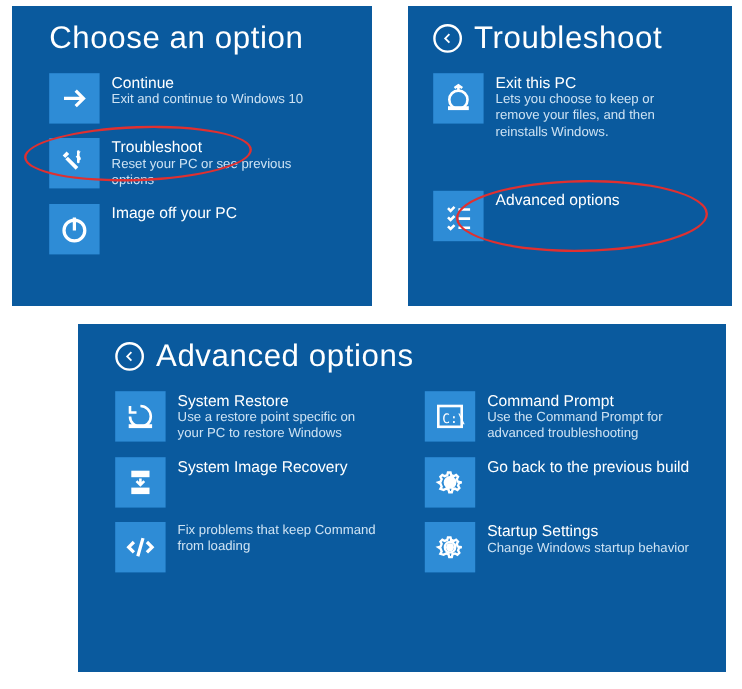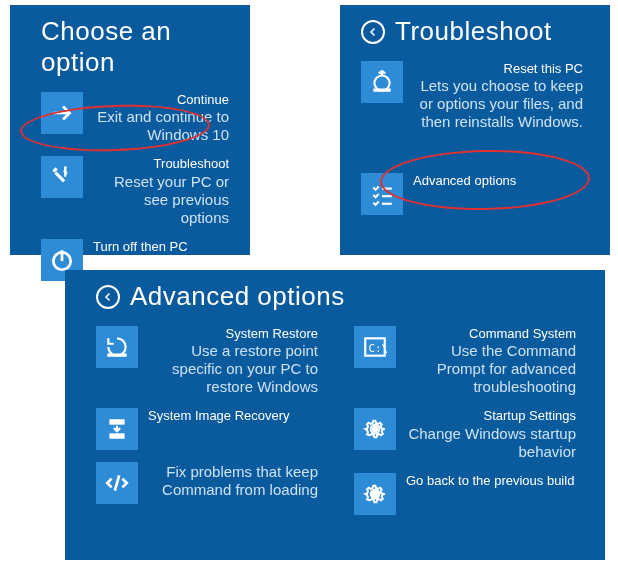--- a/index.html
+++ b/index.html
@@ -10,44 +10,44 @@
     height: 574px;
     position: relative;
     overflow: hidden;
   }
   .panel {
     background: #0a5a9e;
     color: #fff;
     position: absolute;
     border: 1px solid #0a5a9e;
   }
-  .panel-choose { left: 10px; top: 5px; width: 240px; height: 250px; padding: 10px 20px 10px 30px; }
+  .panel-choose { left: 10px; top: 5px; width: 300px; height: 250px; padding: 10px 20px 10px 30px; }
   .panel-trouble { left: 340px; top: 5px; width: 270px; height: 250px; padding: 10px 10px 10px 20px; }
   .panel-advanced { left: 65px; top: 270px; width: 540px; height: 290px; padding: 10px 20px 10px 30px; }
 
   .hdr { display: flex; align-items: center; gap: 10px; margin-bottom: 14px; }
   .back-btn {
     width: 24px; height: 24px; border: 2px solid #fff; border-radius: 50%;
     display: flex; align-items: center; justify-content: center;
     font-size: 14px; line-height: 1; flex-shrink: 0;
   }
   .title { font-size: 26px; font-weight: 300; letter-spacing: 0.5px; }
 
   .tile {
     display: flex; align-items: flex-start; gap: 10px;
     margin-bottom: 12px; cursor: pointer;
   }
   .tile-icon {
     width: 42px; height: 42px; background: #2e8cd6;
     flex-shrink: 0; display: flex; align-items: center; justify-content: center;
   }
   .tile-icon svg { width: 26px; height: 26px; }
-  .tile-text { padding-top: 1px; text-align: right; }
+  .tile-text { padding-top: 1px; }
   .tile-title { font-size: 13px; font-weight: 400; margin-bottom: 1px; line-height: 1.1; }
-  .tile-sub { font-size: 15px; color: #cde2f3; line-height: 1.2; max-width: 170px; }
+  .tile-sub { font-size: 11px; color: #cde2f3; line-height: 1.2; max-width: 170px; }
 
   .grid2 { display: grid; grid-template-columns: 1fr 1fr; column-gap: 20px; gap: 28px; }
 
   .circle-red {
     position: absolute; border: 2px solid #e03030; border-radius: 50%;
     pointer-events: none;
   }
   .circle1 { left: 20px; top: 105px; width: 190px; height: 46px; transform: rotate(-2deg); }
   .circle2 { left: 380px; top: 150px; width: 210px; height: 60px; transform: rotate(-1deg); }
 </style>
@@ -85,21 +85,21 @@
   </div>
 
   <div class="tile">
     <div class="tile-icon">
       <svg viewBox="0 0 24 24" fill="none" stroke="#fff" stroke-width="2.5">
           <circle cx="12" cy="13" r="8"></circle>
           <line x1="12" y1="3" x2="12" y2="13"></line>
         </svg>
     </div>
     <div class="tile-text">
-      <div class="tile-title">Turn off then PC</div>
+      <div class="tile-title">Image off your PC</div>
     </div>
   </div>
 </div>
 
 <div class="panel panel-trouble">
   <div class="hdr">
     <div class="back-btn">
       <svg viewBox="0 0 24 24" width="12" height="12" fill="none" stroke="#fff" stroke-width="3">
           <path d="M15 5l-7 7 7 7"></path>
         </svg>
@@ -109,22 +109,22 @@
 
   <div class="tile">
     <div class="tile-icon">
       <svg viewBox="0 0 24 24" fill="none" stroke="#fff" stroke-width="2">
           <path d="M5 13a7 7 0 1014 0 7 7 0 00-14 0z"></path>
           <path d="M12 6V2M9 4l3-2 3 2" fill="#fff"></path>
           <rect x="4" y="18" width="16" height="3" fill="#fff" stroke="none"></rect>
         </svg>
     </div>
     <div class="tile-text">
-      <div class="tile-title">Reset this PC</div>
-      <div class="tile-sub">Lets you choose to keep or options your files, and then reinstalls Windows.</div>
+      <div class="tile-title">Exit this PC</div>
+      <div class="tile-sub">Lets you choose to keep or remove your files, and then reinstalls Windows.</div>
     </div>
   </div>
 
   <div style="height:30px"></div>
 
   <div class="tile">
     <div class="tile-icon">
       <svg viewBox="0 0 24 24" fill="none" stroke="#fff" stroke-width="2">
           <path d="M4 6l2 2 3-3M4 13l2 2 3-3M4 20l2 2 3-3"></path>
           <line x1="12" y1="7" x2="21" y2="7"></line>
@@ -191,47 +191,47 @@
 
     <div>
       <div class="tile">
         <div class="tile-icon">
           <svg viewBox="0 0 24 24" fill="none" stroke="#fff" stroke-width="2">
               <rect x="3" y="4" width="18" height="16"></rect>
               <text x="6" y="17" font-size="10" fill="#fff" stroke="none" font-family="monospace">C:\</text>
             </svg>
         </div>
         <div class="tile-text">
-          <div class="tile-title">Command System</div>
+          <div class="tile-title">Command Prompt</div>
           <div class="tile-sub">Use the Command Prompt for advanced troubleshooting</div>
+        </div>
+      </div>
+
+      <div class="tile">
+        <div class="tile-icon">
+          <svg viewBox="0 0 24 24" fill="none" stroke="#fff" stroke-width="1.8">
+              <path d="M12 8a4 4 0 100 8 4 4 0 000-8zm9 4l-2 .5-.8 2 1 1.8-1.5 1.5-1.8-1-2 .8-.5 2h-2l-.5-2-2-.8-1.8 1L4.6 17l1-1.8-.8-2L3 12l1.8-.5.8-2-1-1.8L6.1 6.2l1.8 1 2-.8.5-2h2l.5 2 2 .8 1.8-1 1.5 1.5-1 1.8.8 2z"></path>
+              <circle cx="12" cy="12" r="3" fill="#fff"></circle>
+            </svg>
+        </div>
+        <div class="tile-text">
+          <div class="tile-title">Go back to the previous build</div>
         </div>
       </div>
 
       <div class="tile">
         <div class="tile-icon">
           <svg viewBox="0 0 24 24" fill="#fff">
               <path d="M12 8a4 4 0 100 8 4 4 0 000-8zm9 4l-2 .5-.8 2 1 1.8-1.5 1.5-1.8-1-2 .8-.5 2h-2l-.5-2-2-.8-1.8 1L4.6 17l1-1.8-.8-2L3 12l1.8-.5.8-2-1-1.8L6.1 6.2l1.8 1 2-.8.5-2h2l.5 2 2 .8 1.8-1 1.5 1.5-1 1.8.8 2z" fill="none" stroke="#fff" stroke-width="1.8"></path>
               <circle cx="12" cy="12" r="3" fill="#fff"></circle>
             </svg>
         </div>
         <div class="tile-text">
           <div class="tile-title">Startup Settings</div>
           <div class="tile-sub">Change Windows startup behavior</div>
         </div>
       </div>
-
-      <div class="tile">
-        <div class="tile-icon">
-          <svg viewBox="0 0 24 24" fill="none" stroke="#fff" stroke-width="1.8">
-              <path d="M12 8a4 4 0 100 8 4 4 0 000-8zm9 4l-2 .5-.8 2 1 1.8-1.5 1.5-1.8-1-2 .8-.5 2h-2l-.5-2-2-.8-1.8 1L4.6 17l1-1.8-.8-2L3 12l1.8-.5.8-2-1-1.8L6.1 6.2l1.8 1 2-.8.5-2h2l.5 2 2 .8 1.8-1 1.5 1.5-1 1.8.8 2z"></path>
-              <circle cx="12" cy="12" r="3" fill="#fff"></circle>
-            </svg>
-        </div>
-        <div class="tile-text">
-          <div class="tile-title">Go back to the previous build</div>
-        </div>
-      </div>
     </div>
   </div>
 </div>
 
 <div class="circle-red circle1"></div>
 <div class="circle-red circle2"></div>
 
 </body></html>

